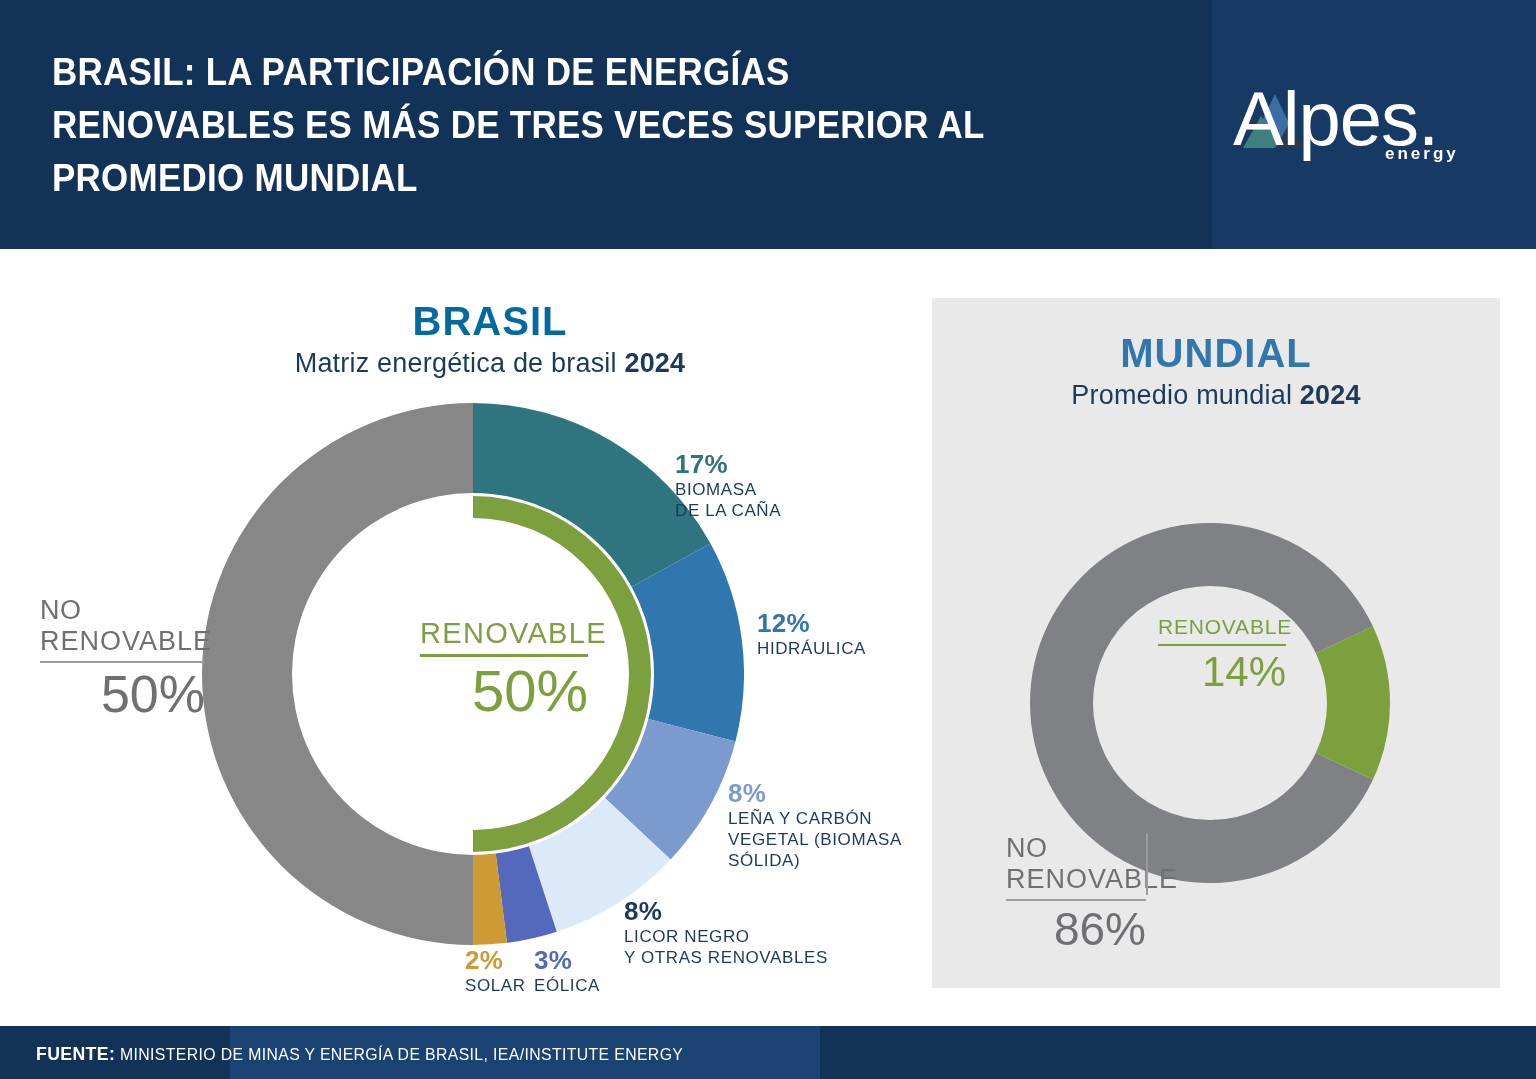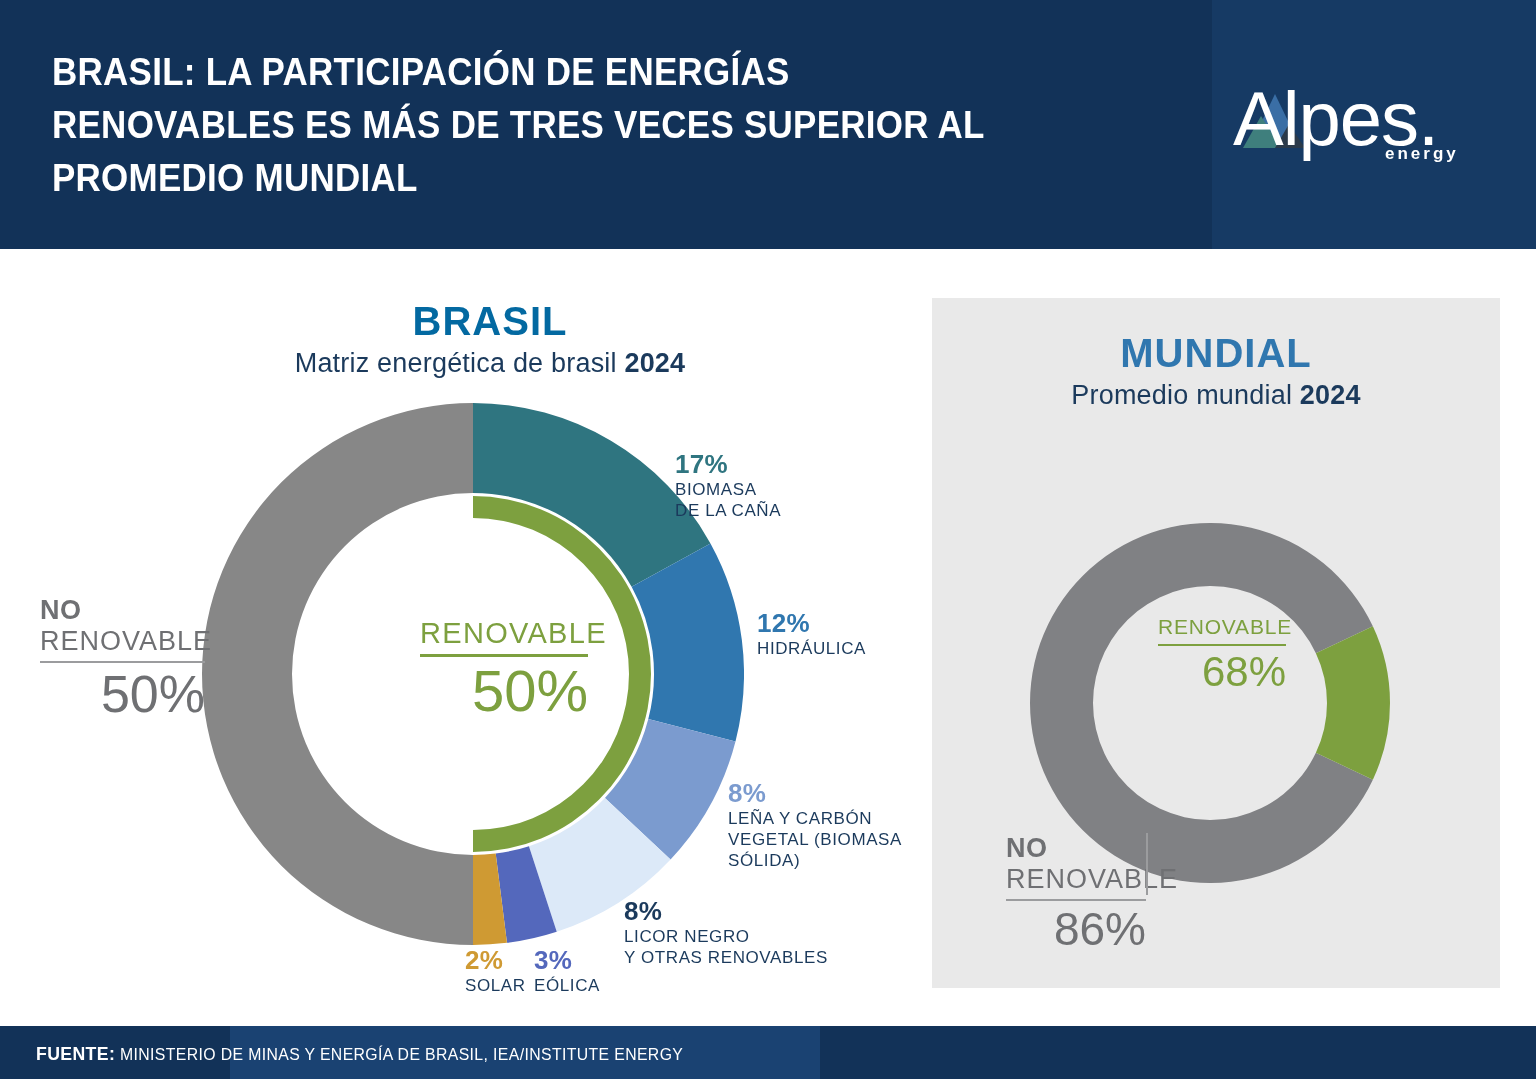--- a/index.html
+++ b/index.html
@@ -103,21 +103,21 @@
   #cal-lena .pct { color: #7b9bcf; }
   #cal-licor { left: 624px; top: 896px; }
   #cal-licor .pct { color: #1b3a5c; }
   #cal-eolica { left: 534px; top: 945px; }
   #cal-eolica .pct { color: #5468bc; }
   #cal-solar { left: 465px; top: 945px; }
   #cal-solar .pct { color: #cf9a33; }
 
   
   .stat { position: absolute; color: #6f7073; }
-  .stat .l1 { font-size: 27px; font-weight: 700; letter-spacing: 0.5px; line-height: 30px; }
+  .stat .l1 { font-size: 27px; font-weight: 400; letter-spacing: 0.5px; line-height: 30px; }
   .stat .l2 { font-size: 27px; font-weight: 400; letter-spacing: 1px; line-height: 32px; }
   .stat .rule { height: 2px; background: #9b9c9e; margin-top: 4px; }
   .stat .val { font-size: 52px; font-weight: 400; line-height: 62px; text-align: right; }
 
   #stat-brasil { left: 40px; top: 595px; width: 165px; }
   #stat-brasil .rule { width: 165px; }
   #stat-mundial { left: 1006px; top: 833px; width: 140px; }
   #stat-mundial .rule { width: 140px; }
   #stat-mundial .val { font-size: 46px; line-height: 56px; }
   .connector-v {
@@ -282,20 +282,20 @@
 
 <div class="center-lbl" id="center-brasil">
   <div class="cap">RENOVABLE</div>
   <div class="rule"></div>
   <div class="val">50%</div>
 </div>
 
 <div class="center-lbl" id="center-mundial">
   <div class="cap">RENOVABLE</div>
   <div class="rule"></div>
-  <div class="val">68%</div>
+  <div class="val">14%</div>
 </div>
 
 <div class="footer"></div>
 <div class="footer-band"></div>
 <div class="footer-text">
   <b>FUENTE:</b><span> MINISTERIO DE MINAS Y ENERGÍA DE BRASIL, IEA/INSTITUTE ENERGY</span>
 </div>
 
 </body></html>

